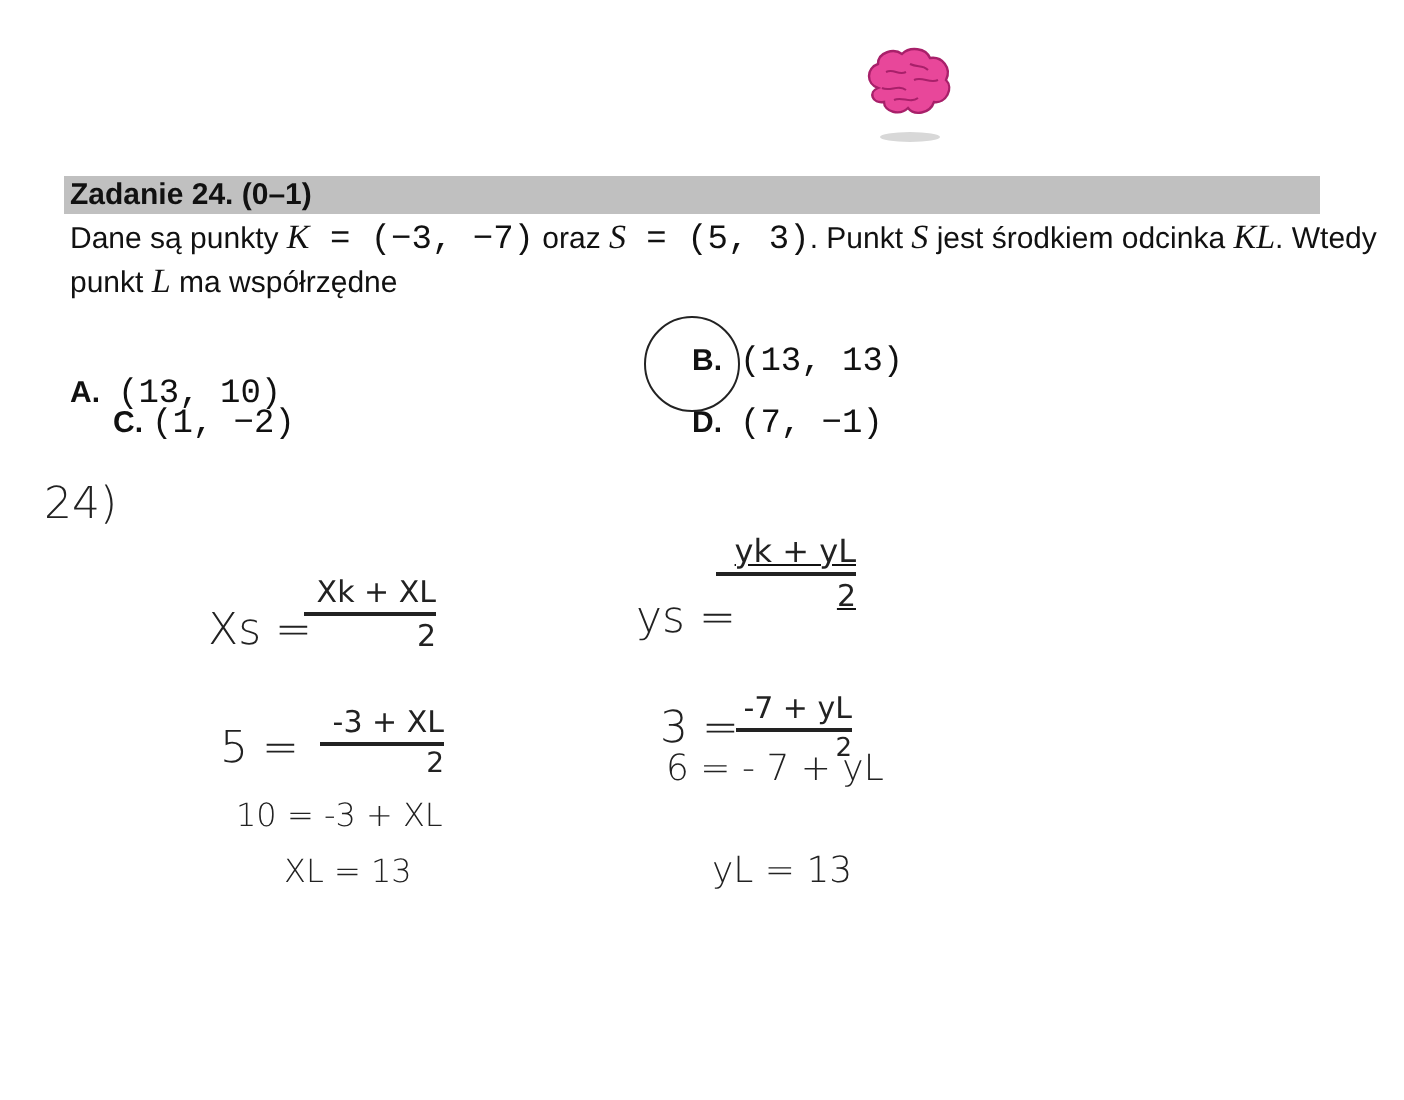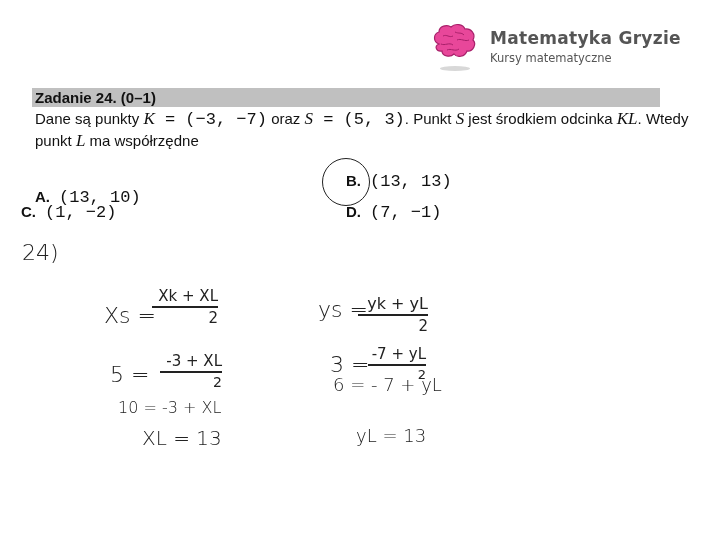--- a/index.html
+++ b/index.html
@@ -24,59 +24,57 @@
 </style>
 </head>
 <body>
 
 <div class="logo">
   <svg class="brain" viewBox="0 0 46 40">
     <path d="M8 22 C2 20 2 12 8 10 C8 4 16 2 20 5 C24 1 32 2 34 7 C40 6 45 12 42 18 C46 22 42 30 36 29 C34 35 26 36 23 32 C19 36 11 34 11 29 C5 30 3 24 8 22 Z" fill="#e8479a" stroke="#a8206a" stroke-width="1.2"></path>
     <path d="M12 14 C16 12 18 16 22 14 M24 10 C28 12 30 10 33 13 M10 22 C14 24 18 20 22 23 M26 18 C30 16 34 20 38 18 M16 28 C20 26 24 30 28 27" fill="none" stroke="#a8206a" stroke-width="1"></path>
   </svg>
   <div class="shadow"></div>
-  <div class="brand-name">Matematyka Gryzie</div>
-  <div class="brand-sub">Kursy matematyczne</div>
 </div>
 
 <div class="task-bar"></div>
 <div class="task-title">Zadanie 24. (0–1)</div>
 
 <div class="task-text" style="top:109px;">
   <span>Dane są punkty </span><span class="mi">K</span><span class="m"> = (−3, −7)</span><span> oraz </span><span class="mi">S</span><span class="m"> = (5, 3)</span><span>. Punkt </span><span class="mi">S</span><span> jest środkiem odcinka </span><span class="mi">KL</span><span>. Wtedy</span>
 </div>
 <div class="task-text" style="top:131px;">
   <span>punkt </span><span class="mi">L</span><span> ma współrzędne</span>
 </div>
 
 <div class="ans" style="left:35px; top:188px;">
   <b>A.</b><span class="m">(13, 10)</span>
 </div>
 <div class="ans" style="left:346px; top:172px;">
   <b>B.</b><span class="m">(13, 13)</span>
 </div>
 <div class="circle"></div>
-<div class="ans" style="left:21px; top:203px;">
+<div class="ans" style="left:52px; top:203px;text-align:center;">
   <b>C.</b><span class="m">(1, −2)</span>
 </div>
 <div class="ans" style="left:346px; top:203px;">
   <b>D.</b><span class="m">(7, −1)</span>
 </div>
 
 <div class="hw" style="left:22px; top:240px; font-size:22px;">24)</div>
 
 <div class="hw" style="left:104px; top:303px; font-size:22px;">Xs =</div>
 <div class="frac" style="left:152px; top:287px; width:66px;">
   <div class="num" style="font-size:15px;">Xk + XL</div>
   <div class="bar"></div>
   <div class="den" style="font-size:15px;">2</div>
 </div>
 
 <div class="hw" style="left:318px; top:297px; font-size:22px;">ys =</div>
-<div class="frac" style="left:358px; top:294px; width:70px;">
+<div class="frac" style="left:358px; top:266px; width:70px;text-decoration:underline;">
   <div class="num" style="font-size:16px;">yk + yL</div>
   <div class="bar"></div>
   <div class="den" style="font-size:15px;">2</div>
 </div>
 
 <div class="hw" style="left:110px; top:362px; font-size:22px;">5 =</div>
 <div class="frac" style="left:160px; top:352px; width:62px;">
   <div class="num" style="font-size:15px;">-3 + XL</div>
   <div class="bar"></div>
   <div class="den" style="font-size:14px;">2</div>
@@ -85,14 +83,14 @@
 <div class="hw" style="left:330px; top:352px; font-size:22px;">3 =</div>
 <div class="frac" style="left:368px; top:345px; width:58px;">
   <div class="num" style="font-size:15px;">-7 + yL</div>
   <div class="bar"></div>
   <div class="den" style="font-size:13px;">2</div>
 </div>
 
 <div class="hw" style="left:118px; top:398px; font-size:16px;">10 = -3 + XL</div>
 <div class="hw" style="left:333px; top:374px; font-size:18px;">6 = - 7 + yL</div>
 
-<div class="hw" style="left:142px; top:426px; font-size:20px;">XL = 13</div>
+<div class="hw" style="left:142px; top:426px; font-size:16px;">XL = 13</div>
 <div class="hw" style="left:356px; top:425px; font-size:18px;">yL = 13</div>
 
 </body></html>

